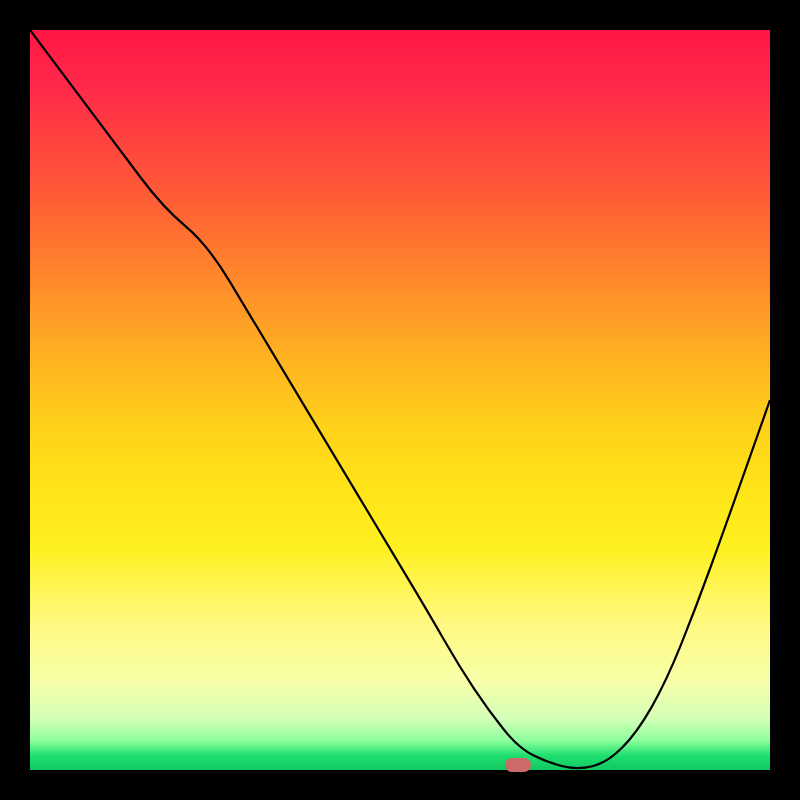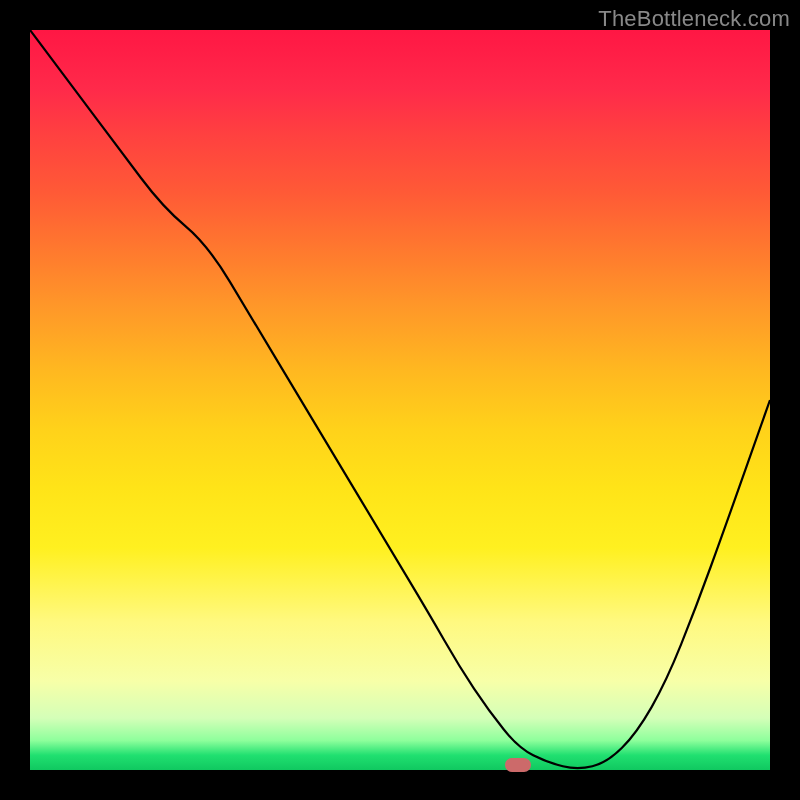--- a/index.html
+++ b/index.html
@@ -79,15 +79,14 @@
   <div class="plot-area">
 
     <svg class="curve" viewBox="0 0 740 740" preserveAspectRatio="none">
       <path id="curve-path" d="M 0 0 Q 0 0 22.2 29.599999999999966 Q 44.4 59.19999999999993 66.6 88.79999999999995 Q 88.8 118.39999999999998 111 148 Q 133.2 177.60000000000002 155.39999999999998 196.10000000000002 Q 177.6 214.60000000000002 199.8 251.60000000000002 Q 222 288.6 244.2 325.6 Q 266.4 362.59999999999997 288.6 399.6 Q 310.8 436.6 333 473.6 Q 355.2 510.6 377.4 547.6 Q 399.6 584.6 414.4 610.5 Q 429.2 636.4 444 658.5999999999999 Q 458.8 680.8 473.6 699.3 Q 488.40000000000003 717.8 503.20000000000005 725.2 Q 518 732.6 532.8 736.3 Q 547.6 740 562.4000000000001 736.3 Q 577.2 732.6 592 717.8 Q 606.8 703 621.5999999999999 677.1 Q 636.4 651.2 651.2 614.2 Q 666 577.2 680.8 536.5 Q 695.5999999999999 495.79999999999995 717.8 432.9 T 740 370" fill="none" stroke="#000" stroke-width="2.2"></path>
     </svg>
 
     <div id="marker" class="marker" style="left: 488.4px; top: 734.82px;"></div>
 
   </div>
 
-  <div class="watermark">TheBottleneck.com</div>
 
 </div>
 
 </body></html>

